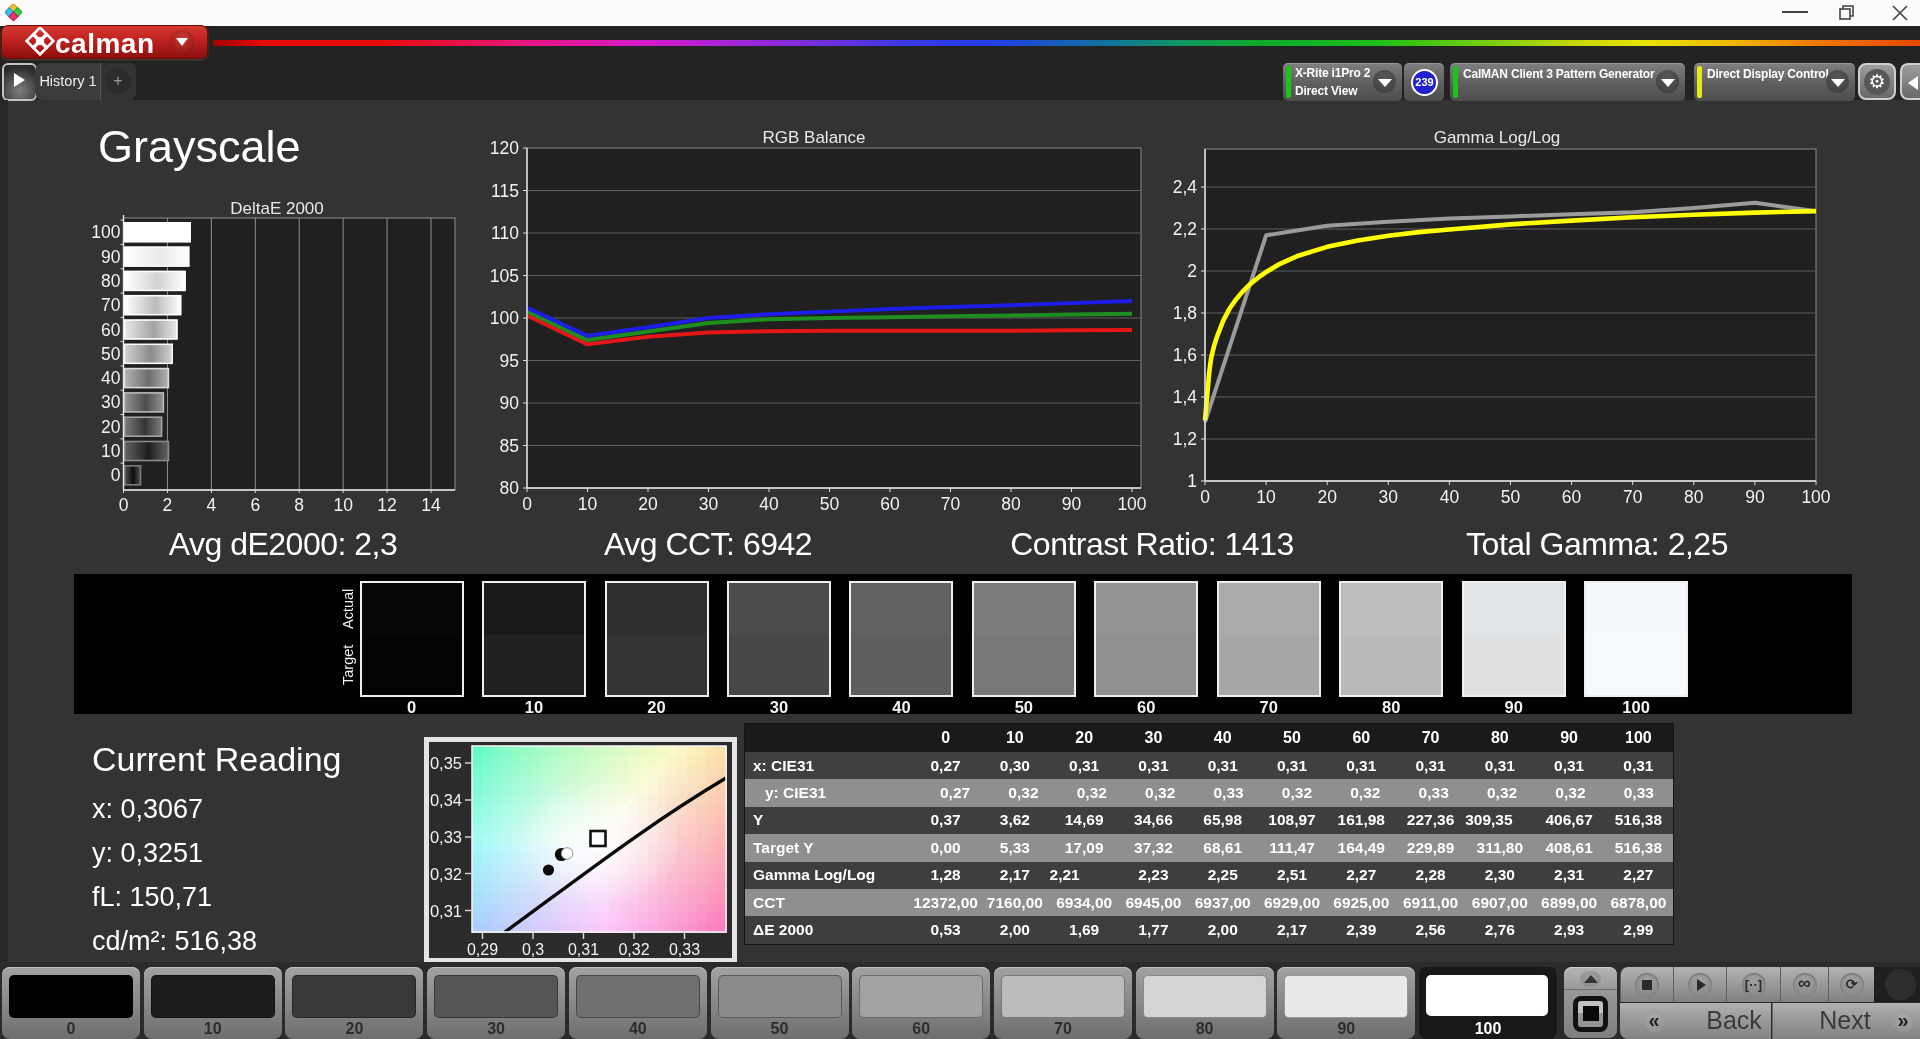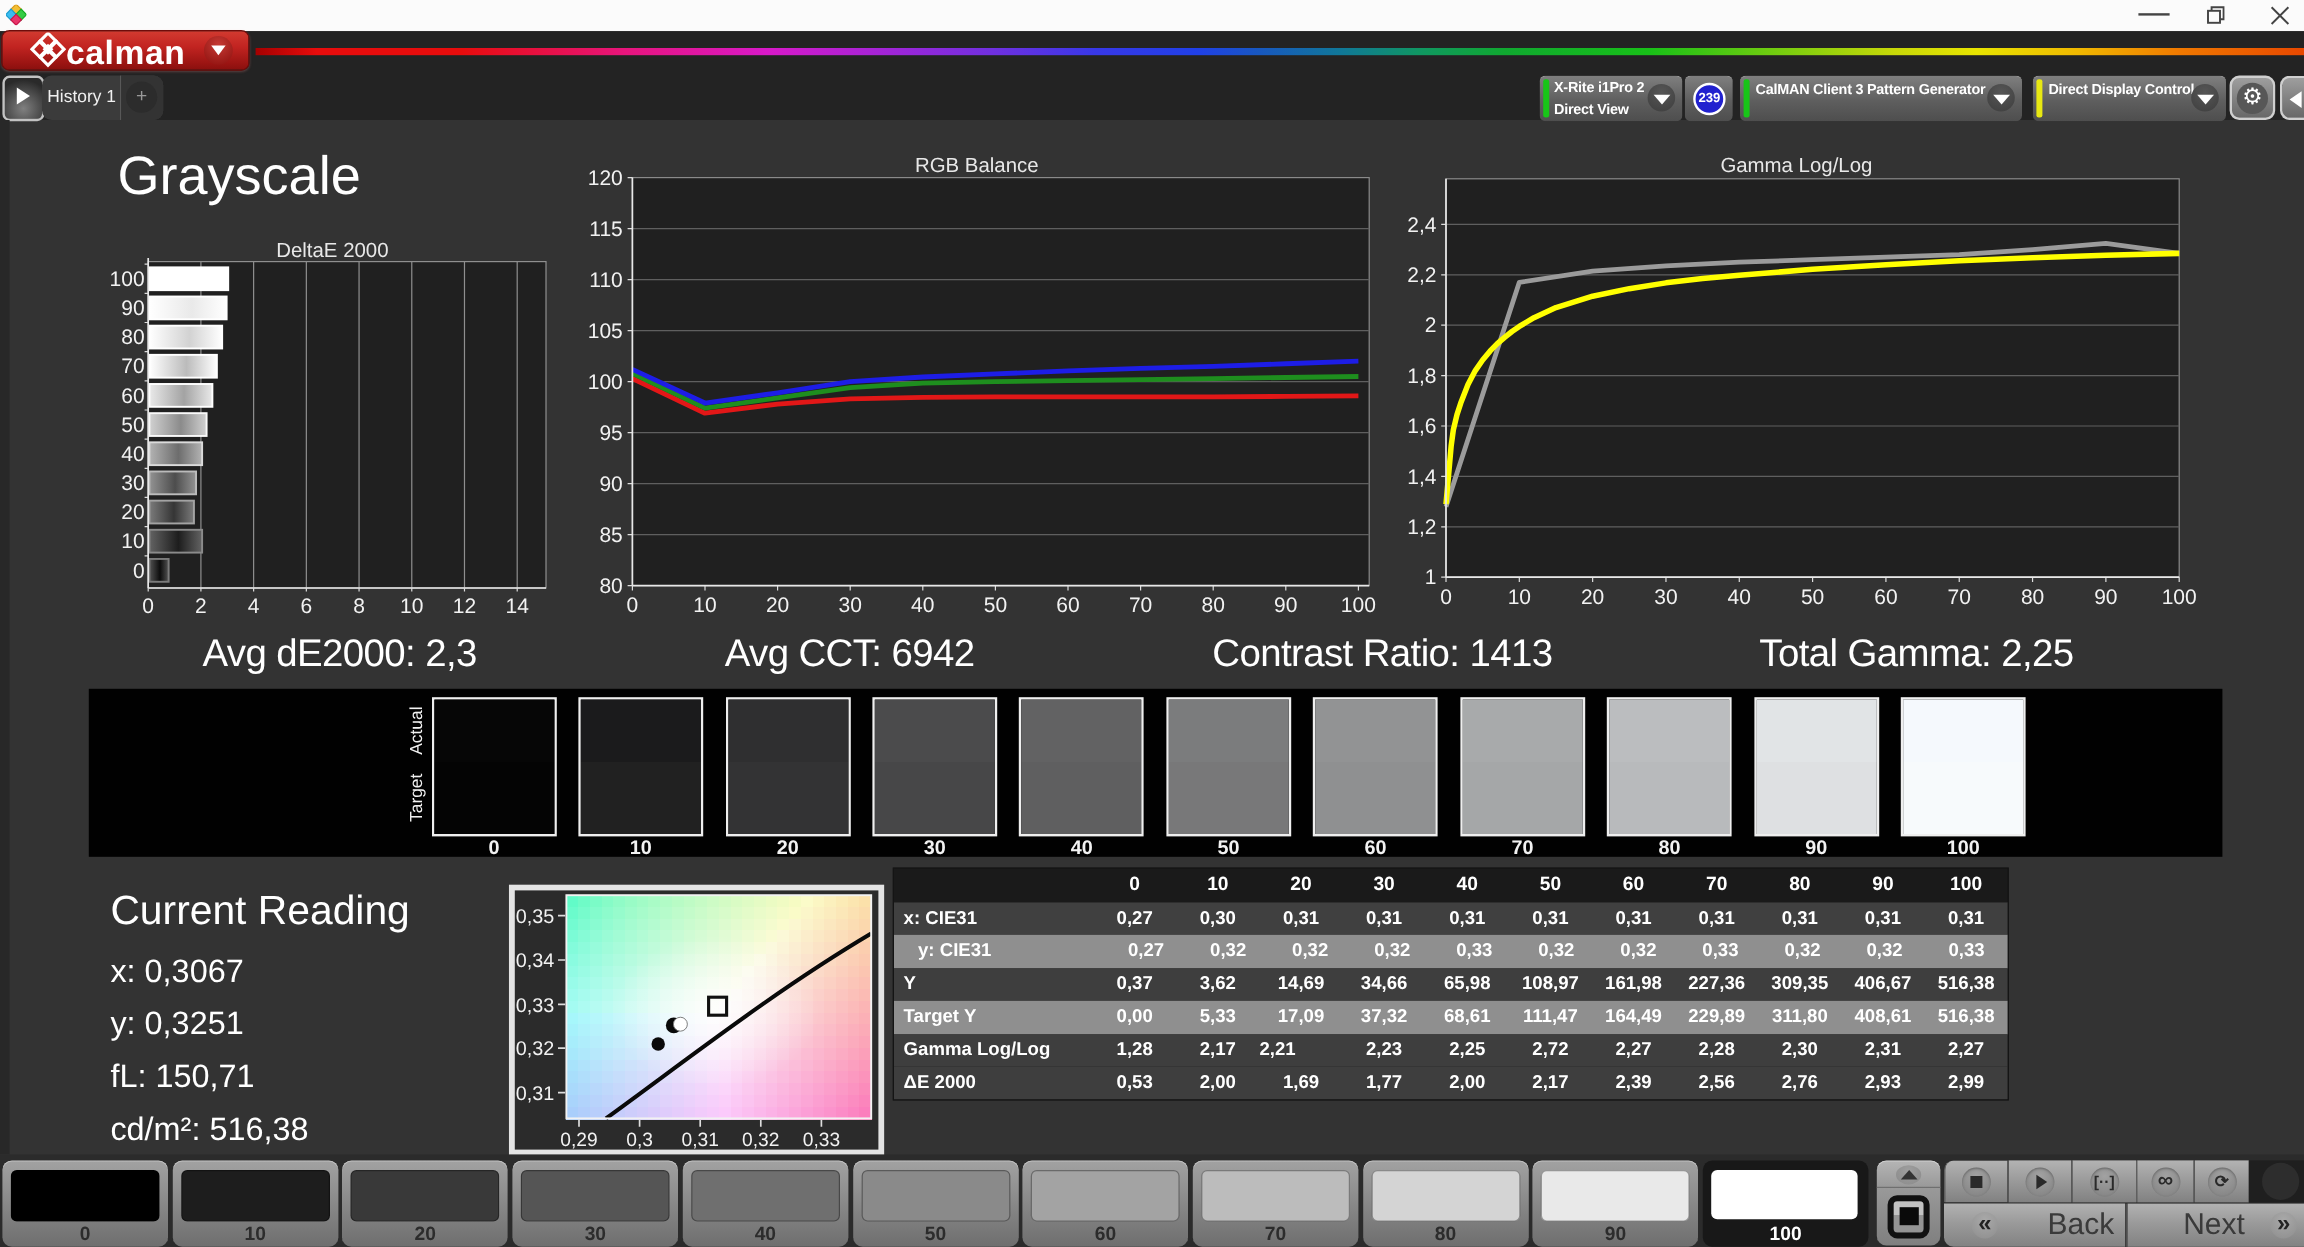--- a/index.html
+++ b/index.html
@@ -943,21 +943,21 @@
     <div style="display:flex;height:27.4px;background:#3e3e3e;color:#fff;font-size:15.5px;align-items:center">
       <div style="width:158px;padding-left:8px;font-weight:bold;white-space:nowrap">Y</div>
       <div style="width:69.3px;text-align:center;font-weight:bold">0,37</div>
       <div style="width:69.3px;text-align:center;font-weight:bold">3,62</div>
       <div style="width:69.3px;text-align:center;font-weight:bold">14,69</div>
       <div style="width:69.3px;text-align:center;font-weight:bold">34,66</div>
       <div style="width:69.3px;text-align:center;font-weight:bold">65,98</div>
       <div style="width:69.3px;text-align:center;font-weight:bold">108,97</div>
       <div style="width:69.3px;text-align:center;font-weight:bold">161,98</div>
       <div style="width:69.3px;text-align:center;font-weight:bold">227,36</div>
-      <div style="width:69.3px;text-align:center;font-weight:bold">309,35</div>
+      <div style="width:69.3px;font-weight:bold">309,35</div>
       <div style="width:69.3px;text-align:center;font-weight:bold">406,67</div>
       <div style="width:69.3px;text-align:center;font-weight:bold">516,38</div>
     </div>
     <div style="display:flex;height:27.4px;background:#8f8f8f;color:#fff;font-size:15.5px;align-items:center">
       <div style="width:158px;padding-left:8px;font-weight:bold;white-space:nowrap">Target Y</div>
       <div style="width:69.3px;text-align:center;font-weight:bold">0,00</div>
       <div style="width:69.3px;text-align:center;font-weight:bold">5,33</div>
       <div style="width:69.3px;text-align:center;font-weight:bold">17,09</div>
       <div style="width:69.3px;text-align:center;font-weight:bold">37,32</div>
       <div style="width:69.3px;text-align:center;font-weight:bold">68,61</div>
@@ -968,26 +968,40 @@
       <div style="width:69.3px;text-align:center;font-weight:bold">408,61</div>
       <div style="width:69.3px;text-align:center;font-weight:bold">516,38</div>
     </div>
     <div style="display:flex;height:27.4px;background:#3e3e3e;color:#fff;font-size:15.5px;align-items:center">
       <div style="width:158px;padding-left:8px;font-weight:bold;white-space:nowrap">Gamma Log/Log</div>
       <div style="width:69.3px;text-align:center;font-weight:bold">1,28</div>
       <div style="width:69.3px;text-align:center;font-weight:bold">2,17</div>
       <div style="width:69.3px;font-weight:bold">2,21</div>
       <div style="width:69.3px;text-align:center;font-weight:bold">2,23</div>
       <div style="width:69.3px;text-align:center;font-weight:bold">2,25</div>
-      <div style="width:69.3px;text-align:center;font-weight:bold">2,72</div>
+      <div style="width:69.3px;text-align:center;font-weight:bold">2,51</div>
       <div style="width:69.3px;text-align:center;font-weight:bold">2,27</div>
       <div style="width:69.3px;text-align:center;font-weight:bold">2,28</div>
       <div style="width:69.3px;text-align:center;font-weight:bold">2,30</div>
       <div style="width:69.3px;text-align:center;font-weight:bold">2,31</div>
       <div style="width:69.3px;text-align:center;font-weight:bold">2,27</div>
+    </div>
+    <div style="display:flex;height:27.4px;background:#8f8f8f;color:#fff;font-size:15.5px;align-items:center">
+      <div style="width:158px;padding-left:8px;font-weight:bold;white-space:nowrap">CCT</div>
+      <div style="width:69.3px;text-align:center;font-weight:bold">12372,00</div>
+      <div style="width:69.3px;text-align:center;font-weight:bold">7160,00</div>
+      <div style="width:69.3px;text-align:center;font-weight:bold">6934,00</div>
+      <div style="width:69.3px;text-align:center;font-weight:bold">6945,00</div>
+      <div style="width:69.3px;text-align:center;font-weight:bold">6937,00</div>
+      <div style="width:69.3px;text-align:center;font-weight:bold">6929,00</div>
+      <div style="width:69.3px;text-align:center;font-weight:bold">6925,00</div>
+      <div style="width:69.3px;text-align:center;font-weight:bold">6911,00</div>
+      <div style="width:69.3px;text-align:center;font-weight:bold">6907,00</div>
+      <div style="width:69.3px;text-align:center;font-weight:bold">6899,00</div>
+      <div style="width:69.3px;text-align:center;font-weight:bold">6878,00</div>
     </div>
     <div style="display:flex;height:27.4px;background:#3e3e3e;color:#fff;font-size:15.5px;align-items:center">
       <div style="width:158px;padding-left:8px;font-weight:bold;white-space:nowrap">ΔE 2000</div>
       <div style="width:69.3px;text-align:center;font-weight:bold">0,53</div>
       <div style="width:69.3px;text-align:center;font-weight:bold">2,00</div>
       <div style="width:69.3px;text-align:center;font-weight:bold">1,69</div>
       <div style="width:69.3px;text-align:center;font-weight:bold">1,77</div>
       <div style="width:69.3px;text-align:center;font-weight:bold">2,00</div>
       <div style="width:69.3px;text-align:center;font-weight:bold">2,17</div>
       <div style="width:69.3px;text-align:center;font-weight:bold">2,39</div>

